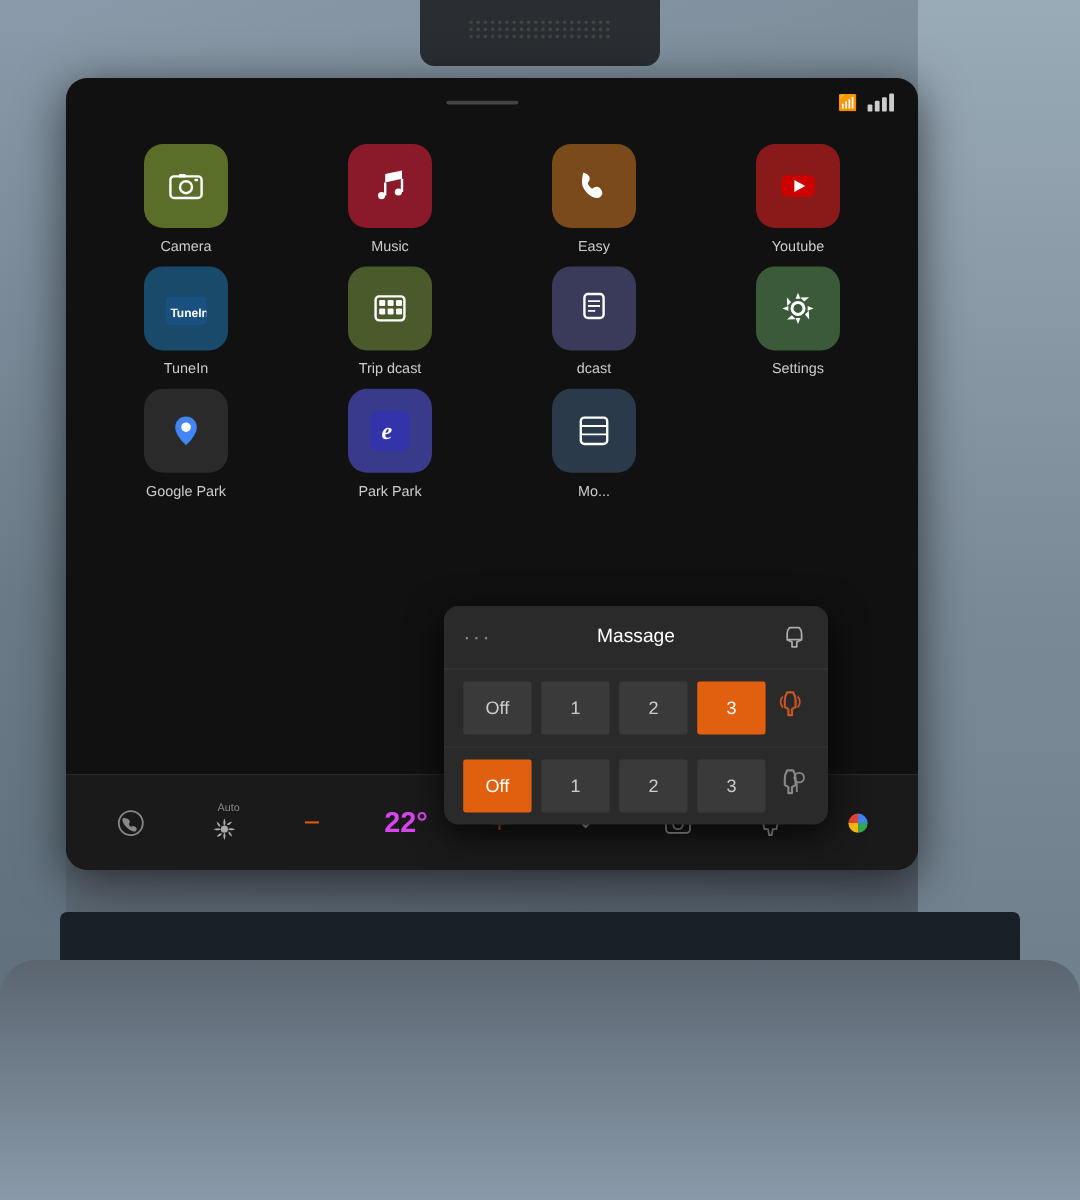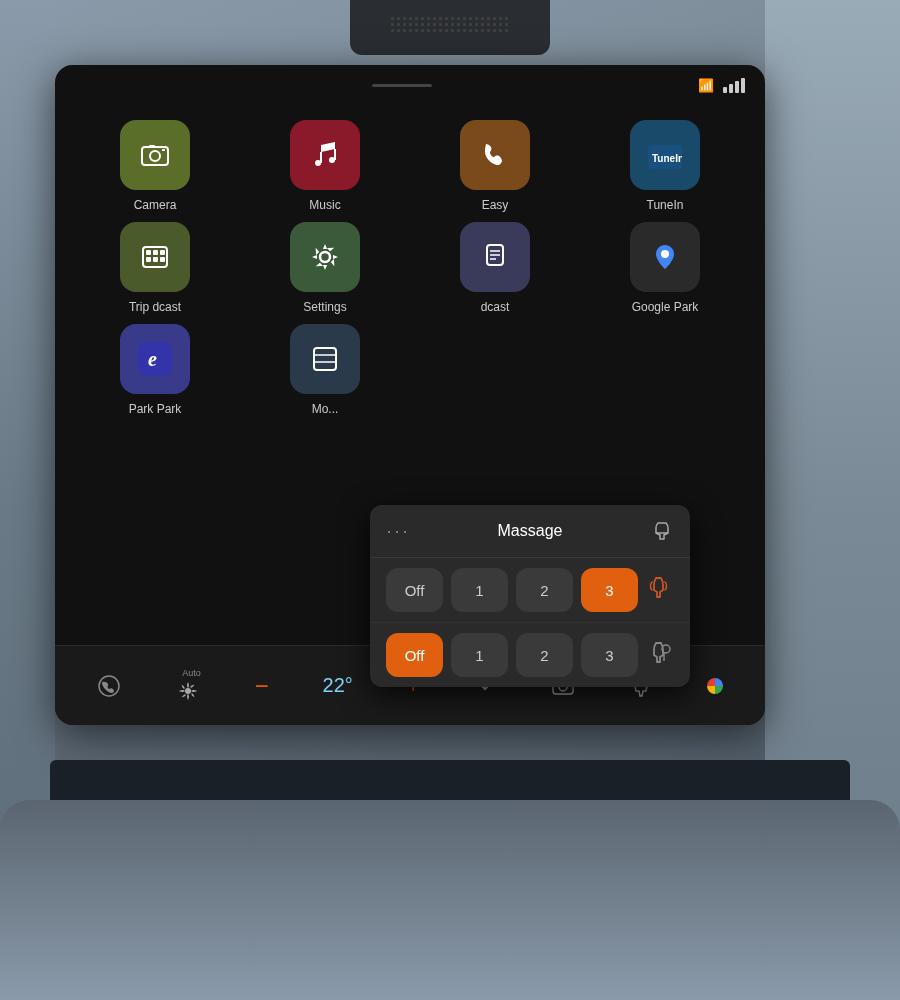--- a/index.html
+++ b/index.html
@@ -237,21 +237,21 @@
       padding: 10px 16px;
       gap: 8px;
       border-bottom: 1px solid #333;
     }
 
     .massage-btn {
       flex: 1;
       height: 44px;
       background: #3a3a3a;
       border: none;
-      border-radius: 12px;
+      border-radius: 2px;
       color: #ccc;
       font-size: 15px;
       cursor: pointer;
       display: flex;
       align-items: center;
       justify-content: center;
     }
 
     .massage-btn.active-orange {
       background: #e06010;
@@ -449,20 +449,29 @@
 
       <div class="app-item">
         <div class="app-icon icon-phone">
           <svg width="30" height="30" viewBox="0 0 30 30" fill="white">
             <path d="M6 4 C6 4 9 4 11 7 C12 9 11 11 10 12 C9 13 13 18 14 17 C15 16 17 15 19 16 C22 18 22 21 22 21 C22 21 21 25 18 25 C12 25 5 18 5 12 C5 8 6 4 6 4 Z" fill="white"></path>
           </svg>
         </div>
         <span class="app-label">Easy</span>
       </div>
 
+      <div class="app-item">
+        <div class="app-icon icon-youtube">
+          <svg width="34" height="34" viewBox="0 0 34 34" fill="white">
+            <rect x="3" y="8" width="28" height="18" rx="5" fill="#cc0000"></rect>
+            <polygon points="14,12 14,22 23,17" fill="white"></polygon>
+          </svg>
+        </div>
+        <span class="app-label">Youtube</span>
+      </div>
 
       <div class="app-item">
         <div class="app-icon icon-tunein">
           <svg width="34" height="24" viewBox="0 0 34 24" style="margin-top:4px">
             <rect width="34" height="24" rx="4" fill="#1a5080"></rect>
             <text x="4" y="17" font-size="10" fill="white" font-family="Arial" font-weight="bold">TuneIn</text>
           </svg>
         </div>
         <span class="app-label">TuneIn</span>
       </div>
@@ -473,49 +482,49 @@
             <rect x="4" y="6" width="24" height="20" rx="3" fill="none" stroke="white" stroke-width="2"></rect>
             <rect x="7" y="9" width="5" height="5" rx="1" fill="white"></rect>
             <rect x="14" y="9" width="5" height="5" rx="1" fill="white"></rect>
             <rect x="21" y="9" width="5" height="5" rx="1" fill="white"></rect>
             <rect x="7" y="16" width="5" height="5" rx="1" fill="white"></rect>
             <rect x="14" y="16" width="5" height="5" rx="1" fill="white"></rect>
             <rect x="21" y="16" width="5" height="5" rx="1" fill="white"></rect>
           </svg>
         </div>
         <span class="app-label">Trip dcast</span>
+      </div>
+
+      <div class="app-item">
+        <div class="app-icon icon-podcast">
+          <svg width="32" height="32" viewBox="0 0 32 32">
+            <rect x="8" y="4" width="16" height="20" rx="3" fill="none" stroke="white" stroke-width="2"></rect>
+            <line x1="11" y1="10" x2="21" y2="10" stroke="white" stroke-width="1.5"></line>
+            <line x1="11" y1="14" x2="21" y2="14" stroke="white" stroke-width="1.5"></line>
+            <line x1="11" y1="18" x2="17" y2="18" stroke="white" stroke-width="1.5"></line>
+          </svg>
+        </div>
+        <span class="app-label">dcast</span>
       </div>
 
       <div class="app-item">
         <div class="app-icon icon-settings">
           <svg width="32" height="32" viewBox="0 0 32 32">
             <circle cx="16" cy="16" r="5" fill="none" stroke="white" stroke-width="2.5"></circle>
             <path d="M16 3 L18 8 L14 8 Z" fill="white"></path>
             <path d="M16 29 L18 24 L14 24 Z" fill="white"></path>
             <path d="M3 16 L8 14 L8 18 Z" fill="white"></path>
             <path d="M29 16 L24 14 L24 18 Z" fill="white"></path>
             <path d="M6.7 6.7 L10.2 10.9 L7 14.1 Z" fill="white"></path>
             <path d="M25.3 25.3 L21.8 21.1 L25 17.9 Z" fill="white"></path>
             <path d="M25.3 6.7 L21.1 10.2 L17.9 7 Z" fill="white"></path>
             <path d="M6.7 25.3 L10.9 21.8 L14.1 25 Z" fill="white"></path>
           </svg>
         </div>
         <span class="app-label">Settings</span>
-      </div>
-
-      <div class="app-item">
-        <div class="app-icon icon-podcast">
-          <svg width="32" height="32" viewBox="0 0 32 32">
-            <rect x="8" y="4" width="16" height="20" rx="3" fill="none" stroke="white" stroke-width="2"></rect>
-            <line x1="11" y1="10" x2="21" y2="10" stroke="white" stroke-width="1.5"></line>
-            <line x1="11" y1="14" x2="21" y2="14" stroke="white" stroke-width="1.5"></line>
-            <line x1="11" y1="18" x2="17" y2="18" stroke="white" stroke-width="1.5"></line>
-          </svg>
-        </div>
-        <span class="app-label">dcast</span>
       </div>
 
       <div class="app-item">
         <div class="app-icon icon-googlemaps">
           <svg width="32" height="32" viewBox="0 0 32 32">
             <path d="M16 4 C11 4 7 8 7 13 C7 20 16 28 16 28 C16 28 25 20 25 13 C25 8 21 4 16 4 Z" fill="#4285f4"></path>
             <circle cx="16" cy="13" r="4" fill="white"></circle>
           </svg>
         </div>
         <span class="app-label">Google Park</span>
@@ -568,21 +577,21 @@
             <path d="M19.3 6.7 C19.3 6.7 17.5 10.2 15 9.5 C15.7 7 19.3 6.7 19.3 6.7 Z" fill="#aaa"></path>
           </svg>
         </div>
       </div>
 
       <div class="bottom-item">
         <span style="font-size:24px;color:#e85a00;font-weight:300;">−</span>
       </div>
 
       <div class="temp-display">
-        <span style="font-size:20px;color:#7dd3fc;font-weight:400;">22°</span>
+        <span style="font-size:24px;color:#d946ef;font-weight:700;">22°</span>
       </div>
 
       <div class="bottom-item">
         <span style="font-size:22px;color:#e85a00;font-weight:300;">+</span>
       </div>
 
       <div class="bottom-item">
         <svg width="24" height="24" viewBox="0 0 24 24">
           <polyline points="6,9 12,15 18,9" fill="none" stroke="#aaa" stroke-width="2" stroke-linecap="round"></polyline>
         </svg>

